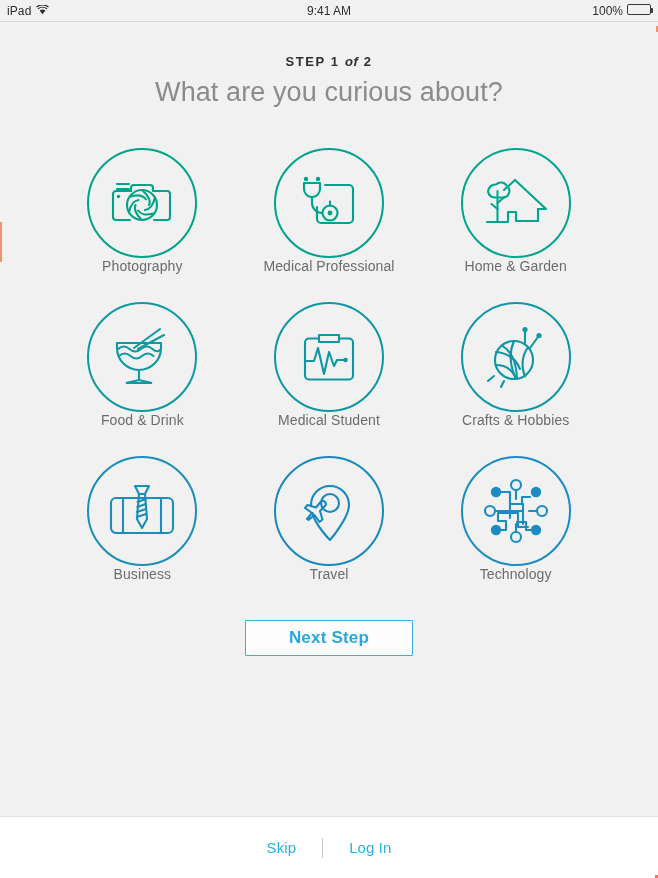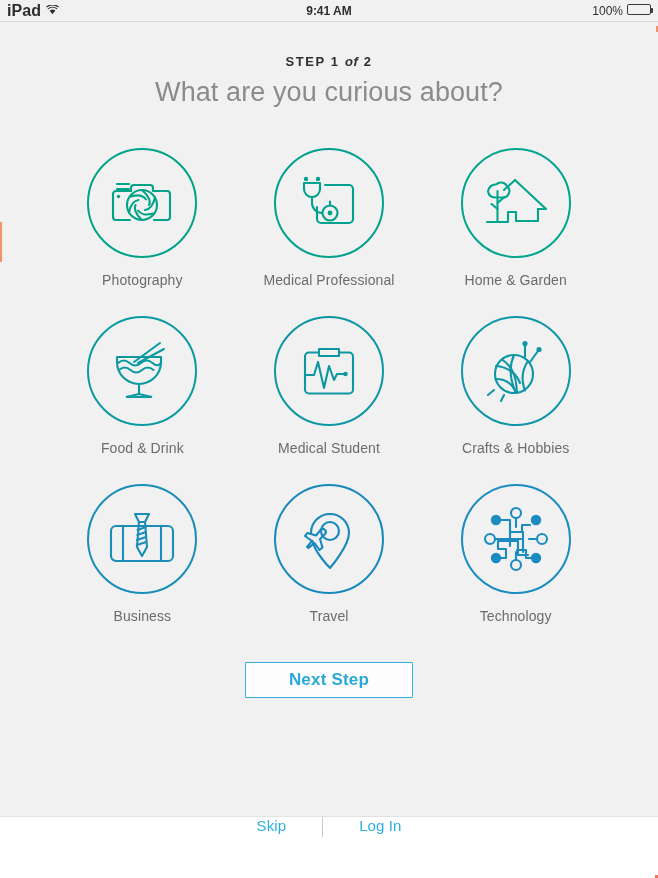--- a/index.html
+++ b/index.html
@@ -36,28 +36,28 @@
     align-items: center;
     padding: 0 7px;
     font-size: 12px;
     color: #2e2e2e;
   }
   .status-left {
     display: flex;
     align-items: center;
     gap: 5px;
   }
-  .status-carrier { font-size: 16px; letter-spacing: .1px; font-weight: bold; }
+  .status-carrier { font-size: 12px; letter-spacing: .1px; }
   .wifi-icon { display: block; margin-top: 1px; }
   .status-center {
     position: absolute;
     left: 0; right: 0;
     text-align: center;
     font-size: 12px;
-    font-weight: bold;
+    font-weight: normal;
     pointer-events: none;
   }
   .status-right {
     margin-left: auto;
     display: flex;
     align-items: flex-start;
     gap: 4px;
     font-size: 12px;
     z-index: 2;
   }
@@ -167,21 +167,20 @@
     border-radius: 50%;
     border: 2px solid currentColor;
     display: flex;
     align-items: center;
     justify-content: center;
     background: transparent;
   }
   .tile-circle svg { display: block; overflow: visible; }
 
   .tile-label {
-    margin-top: 14px;
     font-size: 14px;
     color: #6c6c6c;
     letter-spacing: .1px;
     text-align: center;
   }
 
   
   .next-wrap {
     margin-top: 38px;
     display: flex;
@@ -200,22 +199,23 @@
     font-family: "Liberation Sans", sans-serif;
     border-radius: 1px;
   }
 
   
   .footer {
     flex: 0 0 62px;
     background: #ffffff;
     border-top: 1px solid #e2e2e2;
     display: flex;
+    align-items: center;
     justify-content: center;
-    gap: 36px;
+    gap: 26px;
   }
   .footer-link {
     font-size: 15px;
     color: #2cb0e0;
     cursor: pointer;
     letter-spacing: .1px;
   }
   .footer-divider {
     width: 1px;
     height: 20px;

